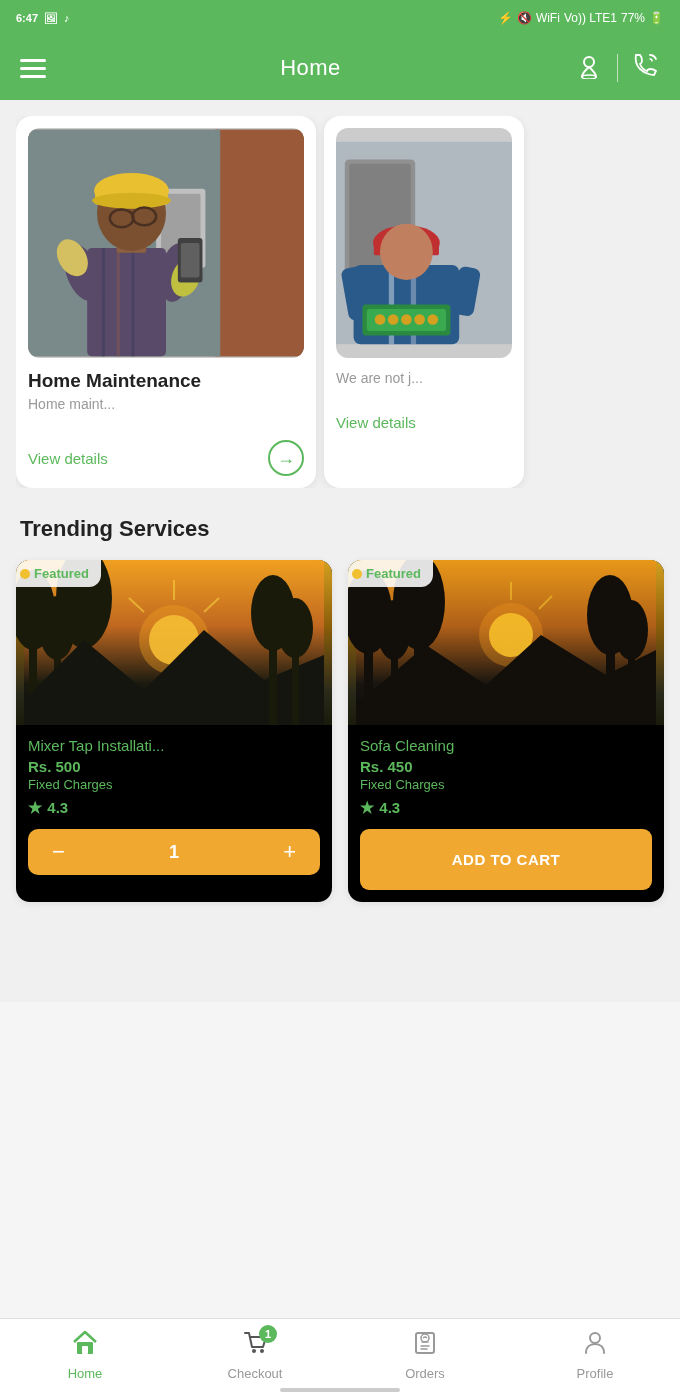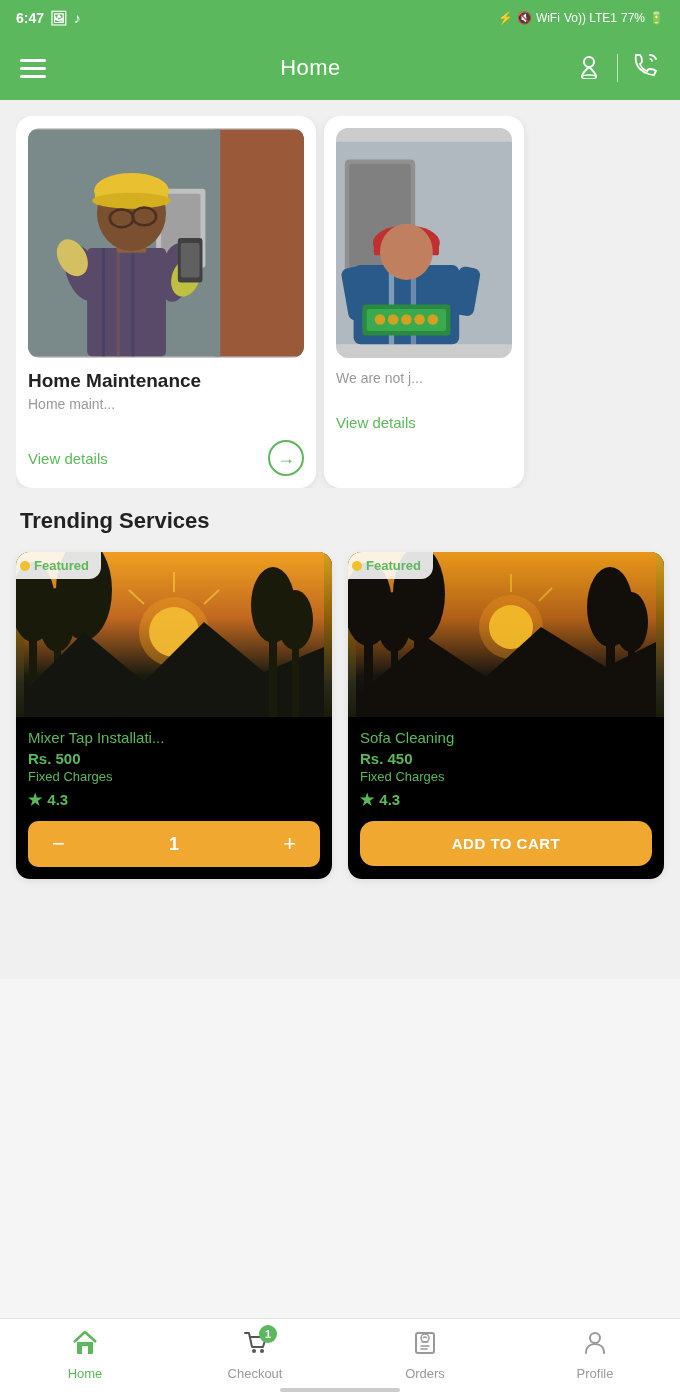--- a/index.html
+++ b/index.html
@@ -16,21 +16,21 @@
     .status-bar {
       background: #5cb85c;
       display: flex;
       justify-content: space-between;
       align-items: center;
       padding: 6px 16px;
       height: 36px;
     }
     .status-left {
       color: white;
-      font-size: 14px;
+      font-size: 11px;
       font-weight: 600;
       display: flex;
       align-items: center;
       gap: 6px;
     }
     .status-right {
       color: white;
       font-size: 12px;
       display: flex;
       align-items: center;
@@ -140,21 +140,21 @@
       display: flex;
       align-items: center;
       justify-content: center;
       color: #5cb85c;
       font-size: 18px;
       cursor: pointer;
     }
 
     
     .trending-section {
-      margin-top: 20px;
+      margin-top: 28px;
     }
     .trending-title {
       font-size: 22px;
       font-weight: 700;
       color: #222;
       margin-bottom: 18px;
       padding-left: 4px;
     }
     .trending-grid {
       display: grid;
@@ -229,22 +229,22 @@
     }
     .star-icon {
       color: #5cb85c;
       font-size: 16px;
     }
     .add-to-cart-btn {
       width: 100%;
       background: #f0a830;
       color: white;
       border: none;
-      border-radius: 14px;
-      padding: 14px;
+      border-radius: 9px;
+      padding: 22px;
       font-size: 15px;
       font-weight: 700;
       letter-spacing: 0.5px;
       cursor: pointer;
       margin-bottom: 12px;
     }
     .qty-control {
       width: 100%;
       background: #f0a830;
       border-radius: 10px;

